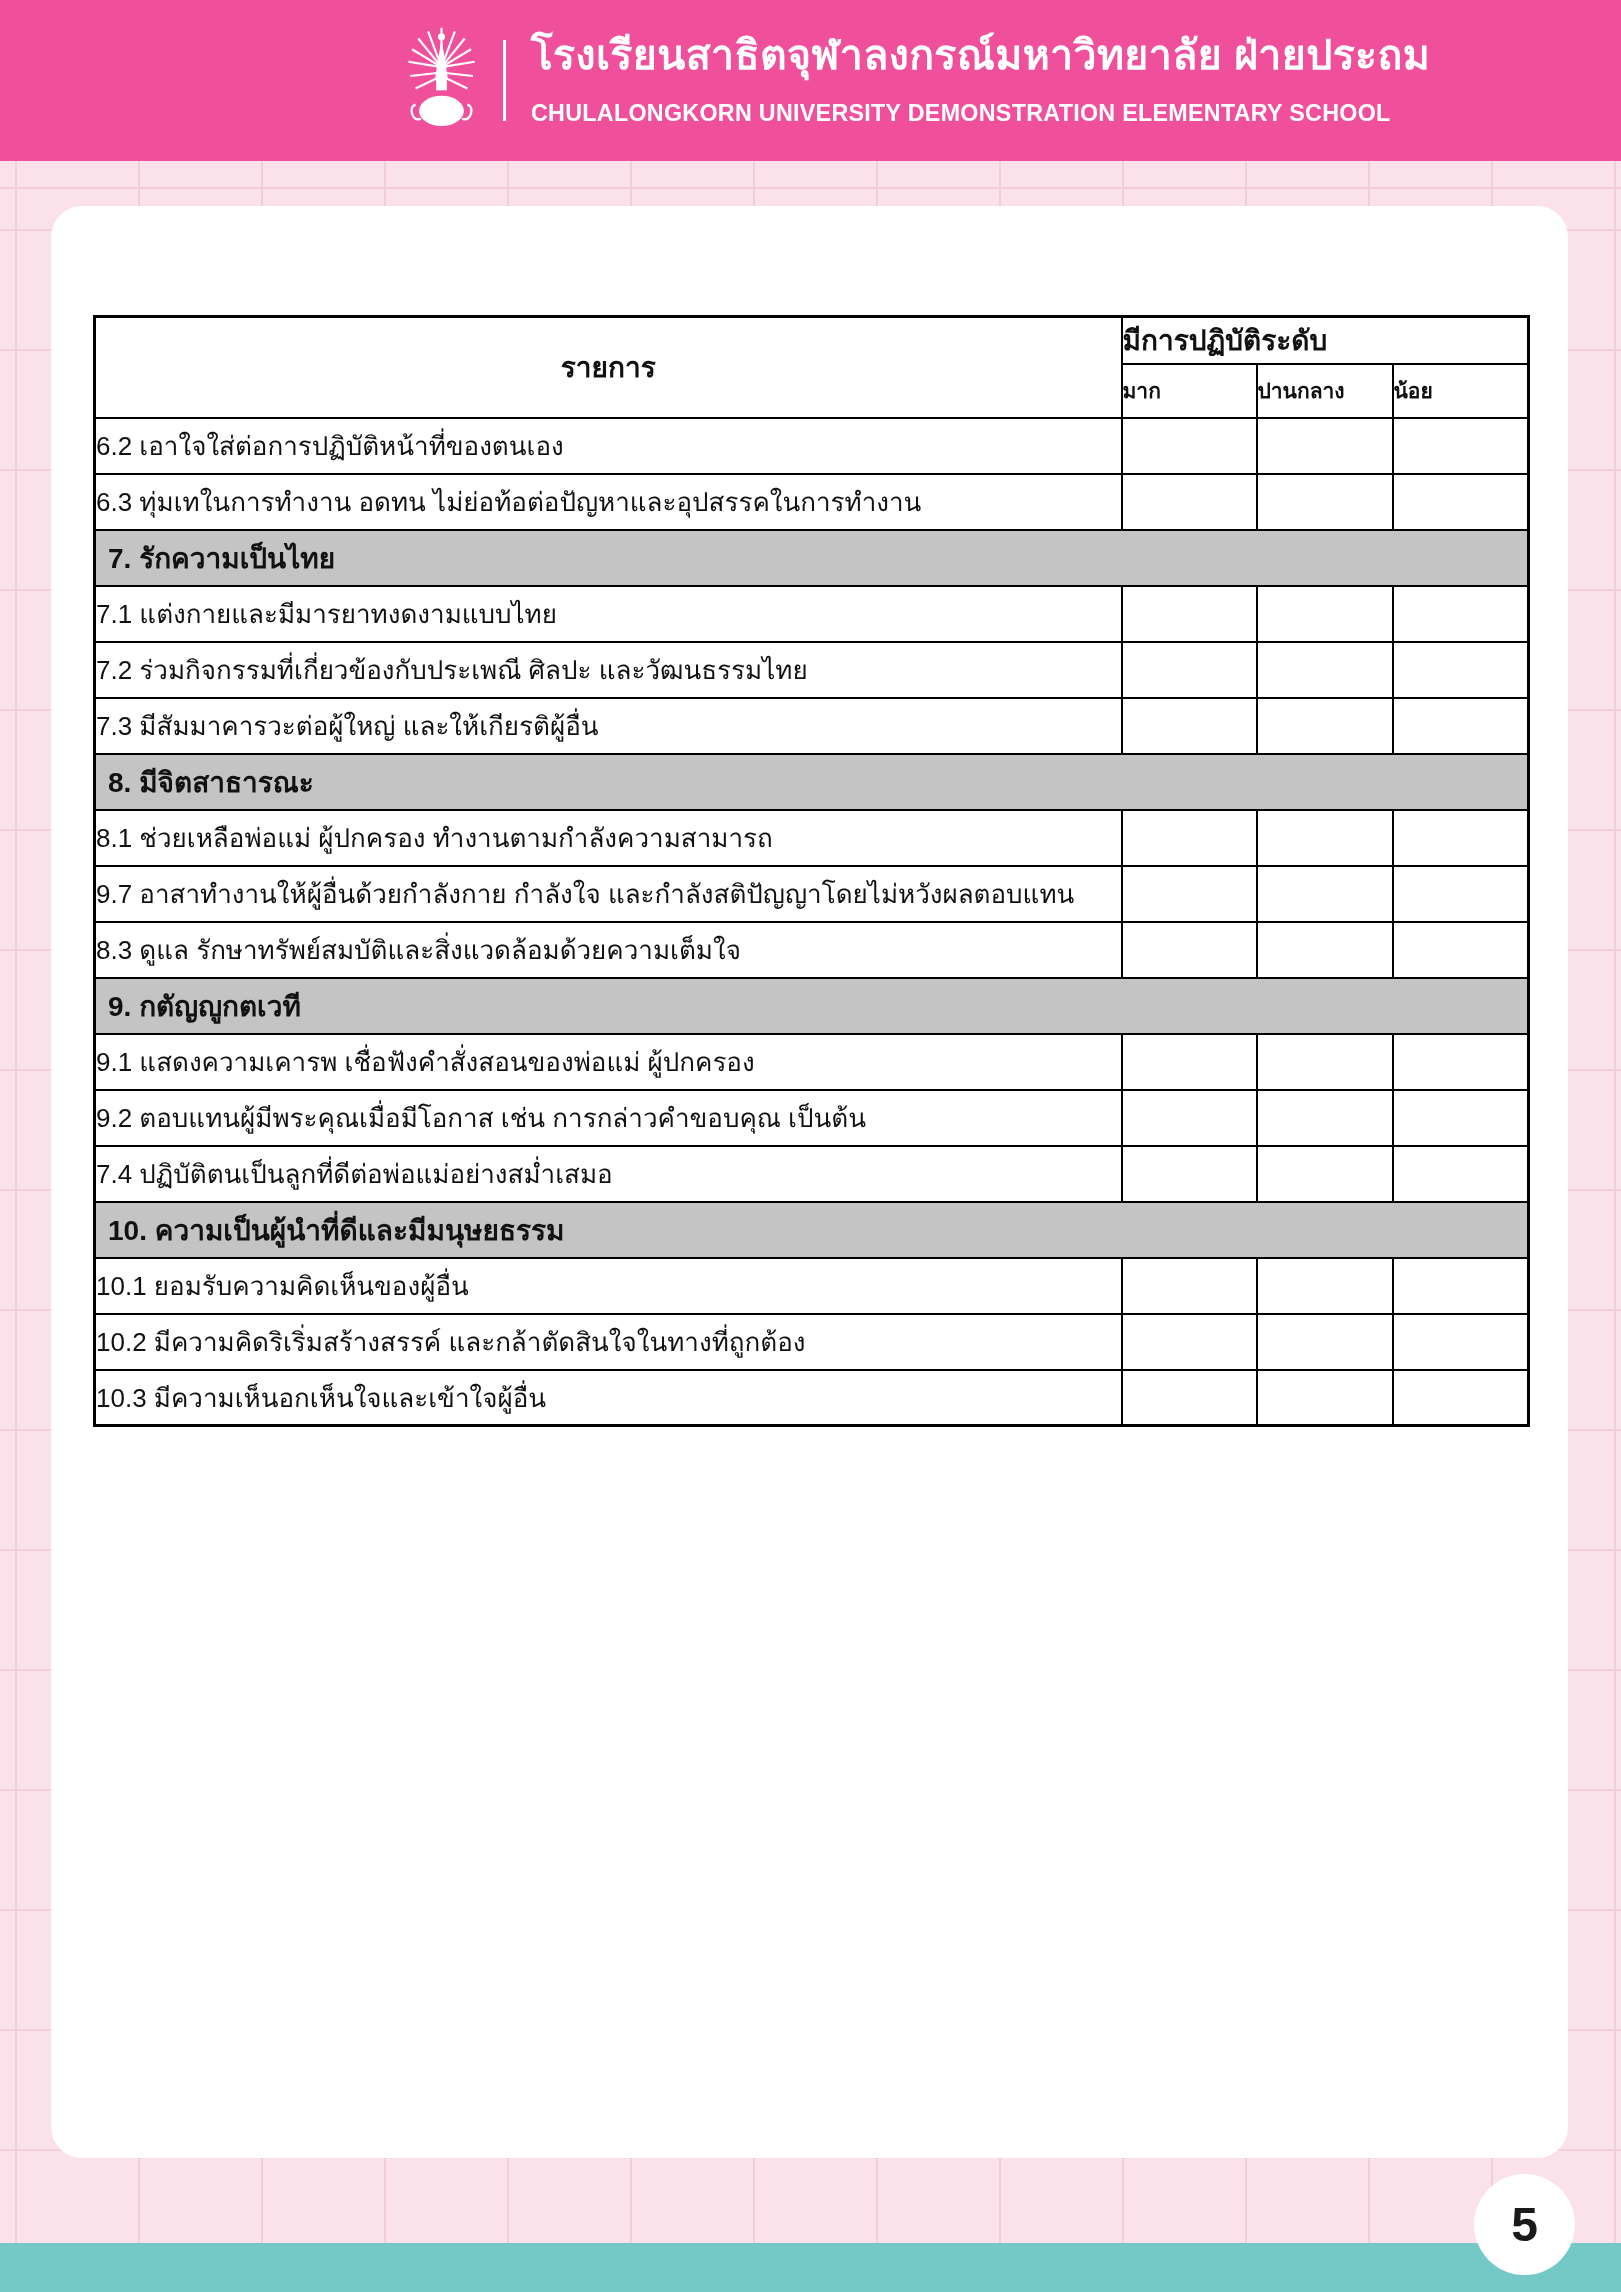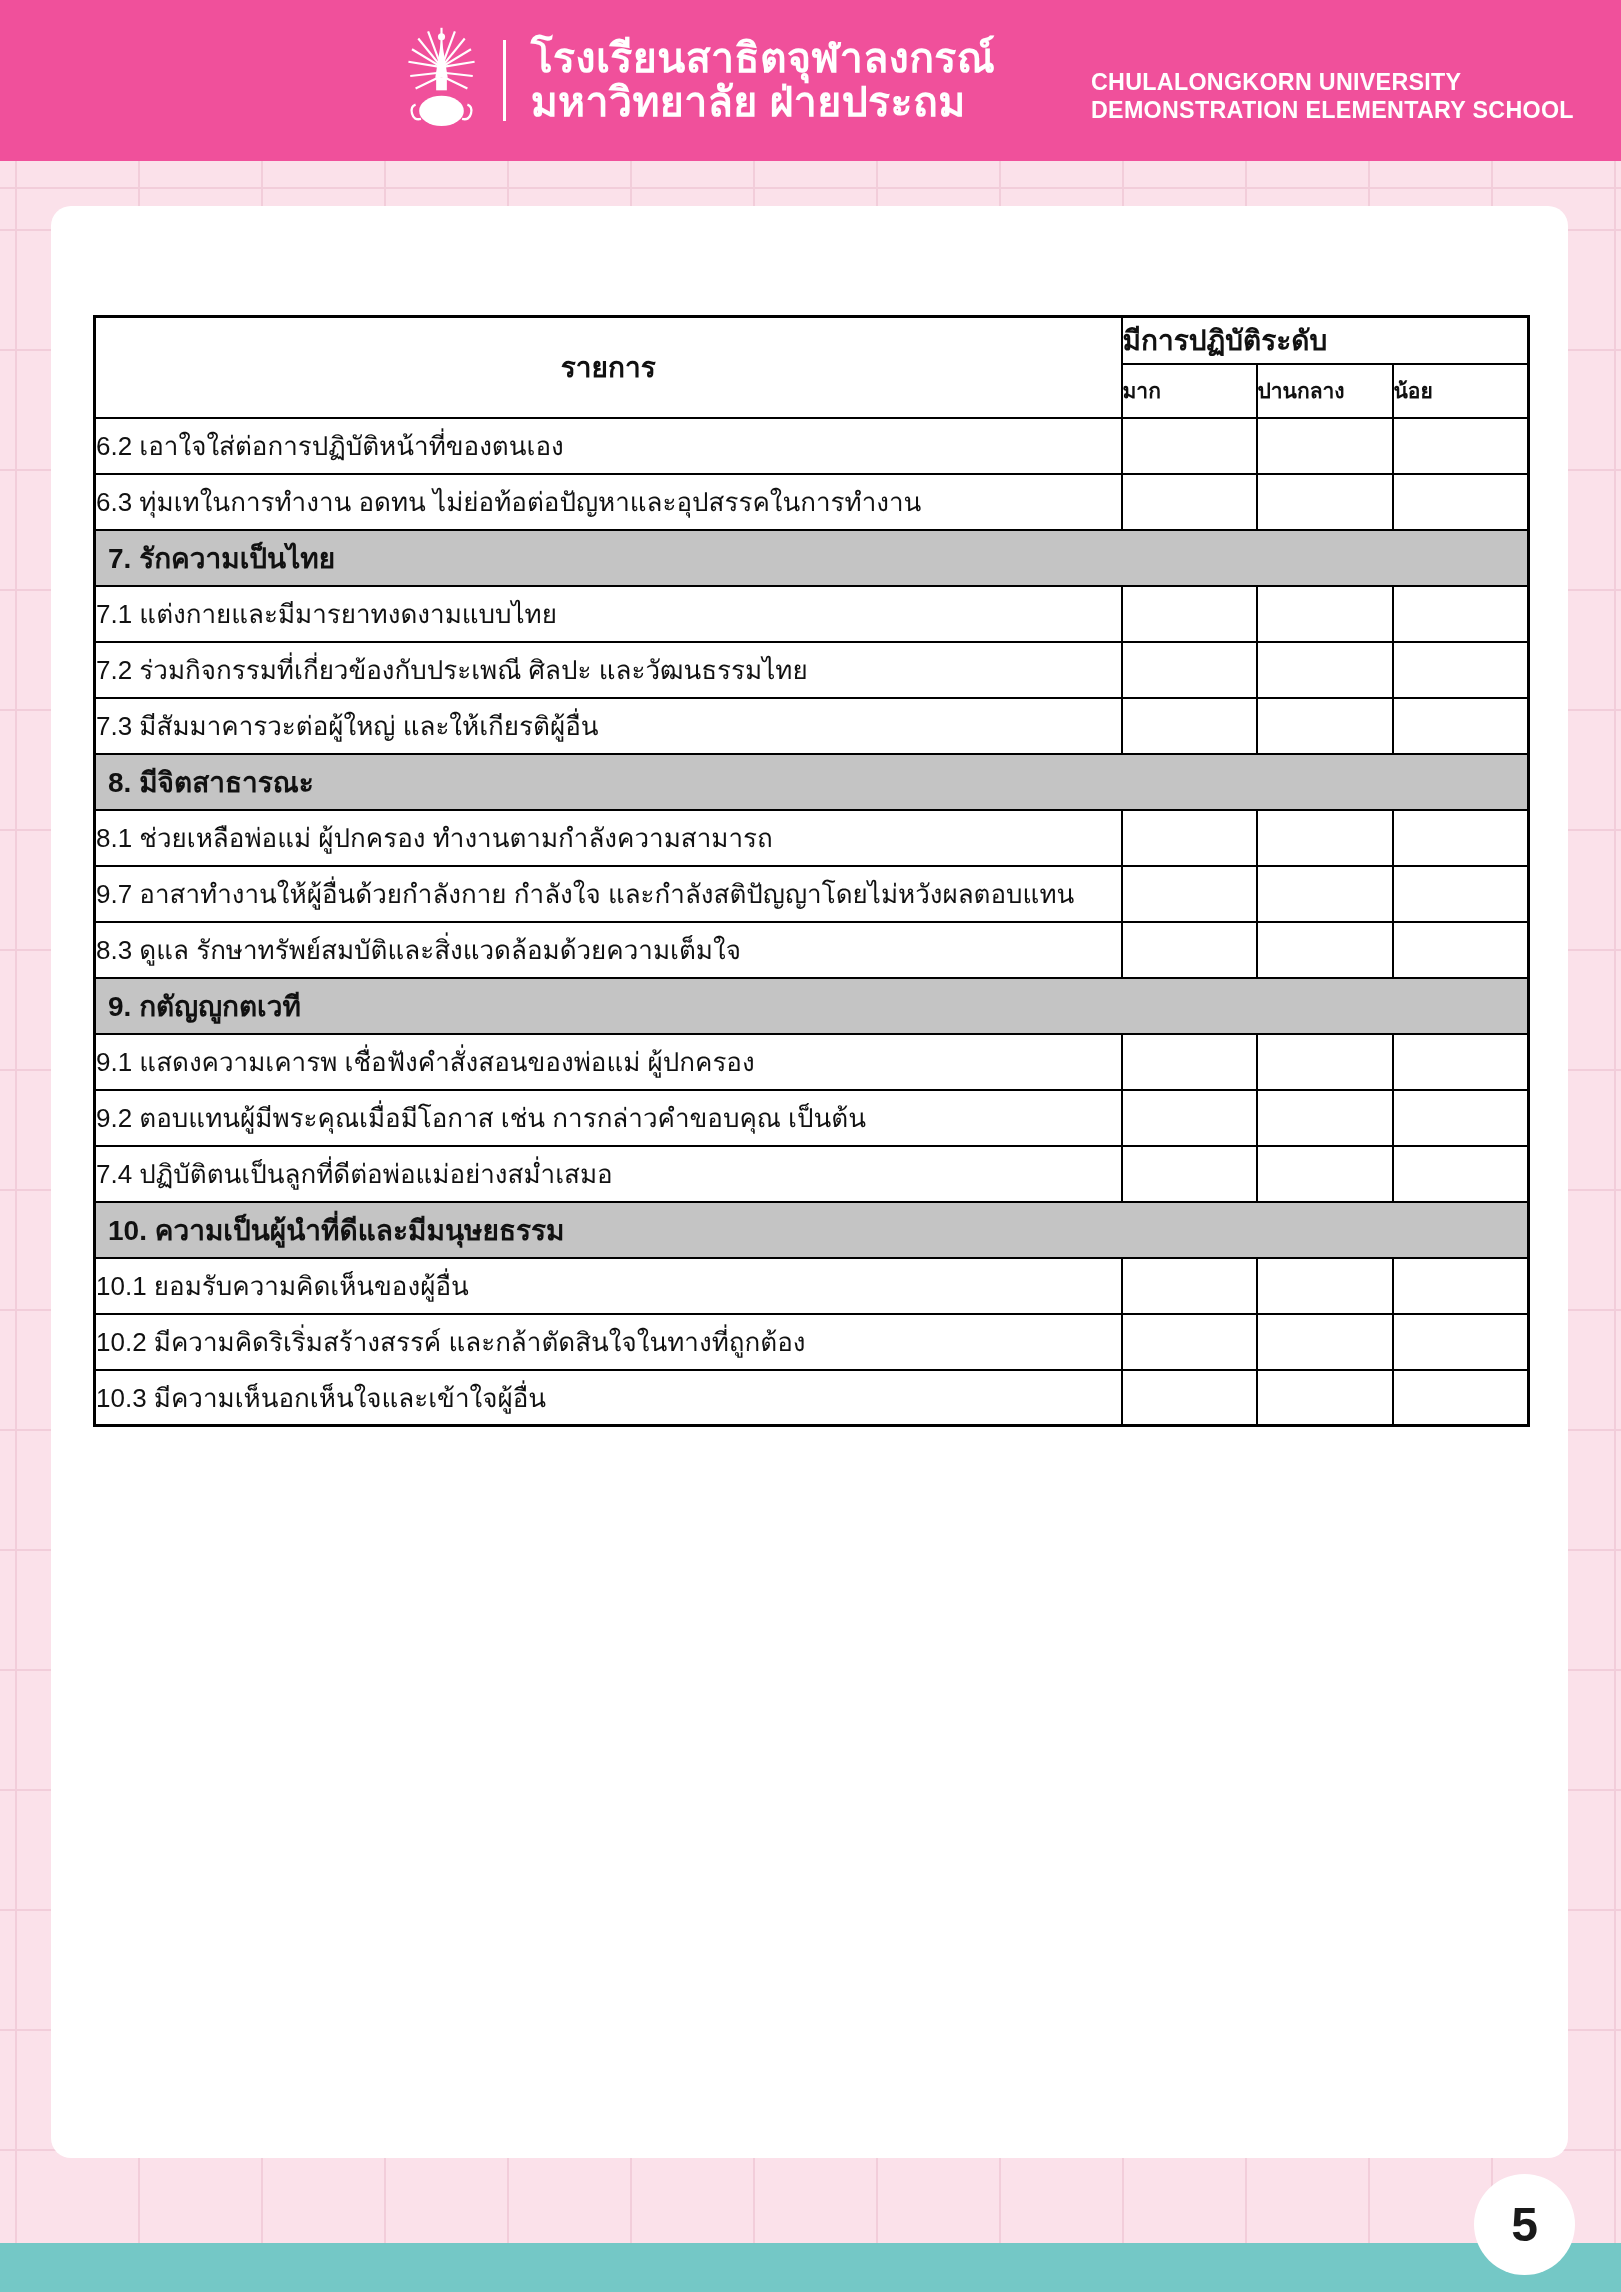--- a/index.html
+++ b/index.html
@@ -36,35 +36,35 @@
     position:absolute;left:0;top:0;width:1622px;height:161px;
     background:var(--header-pink);
     display:flex;align-items:center;
     padding-left:403px;
   }
   .logo-svg{width:77px;height:109px;flex:0 0 auto;}
   .header-divider{
     width:2.7px;height:81px;background:#ffffff;
     margin-left:23px;margin-right:25px;flex:0 0 auto;
   }
-  .school-names{display:flex;flex-direction:row;justify-content:center;gap:21px;align-items:flex-end;}
+  .school-names{display:flex;flex-direction:column;justify-content:center;gap:21px;}
   .school-name-th{
     color:#ffffff;font-size:41px;font-weight:bold;line-height:1.05;
     letter-spacing:0.4px;
   }
   .school-name-en{
     color:#ffffff;font-size:24px;font-weight:bold;letter-spacing:0.3px;
     transform:scaleX(0.97);transform-origin:left center;
   }
 
   
   .card{
     position:absolute;left:51px;top:206px;width:1517px;height:1952px;
     background:var(--card-white);
-    border-radius:20px;
+    border-radius:31px;
   }
 
   
   .eval-table{
     position:absolute;left:42px;top:109px;
     width:1435px;
     border-collapse:collapse;
     table-layout:fixed;
   }
   .eval-table th,.eval-table td{

